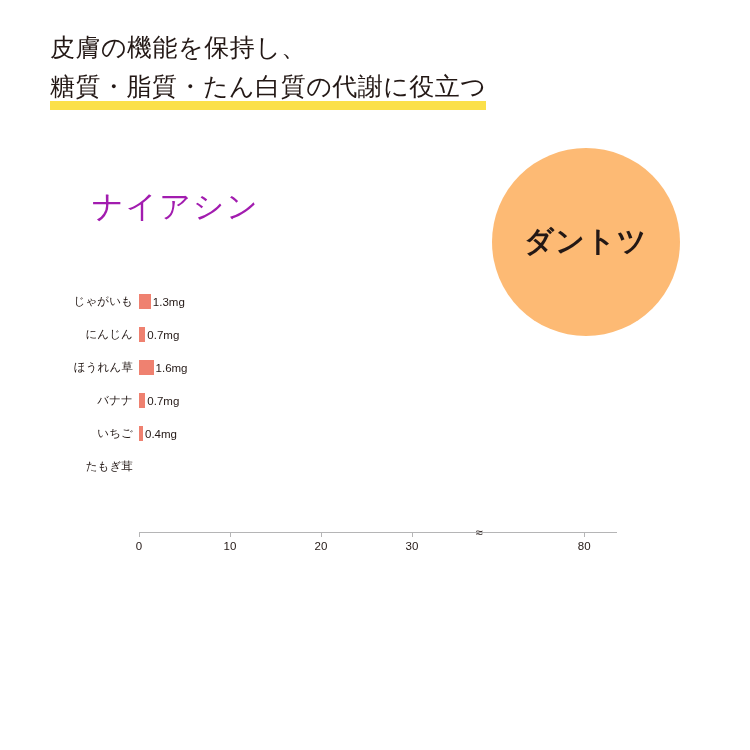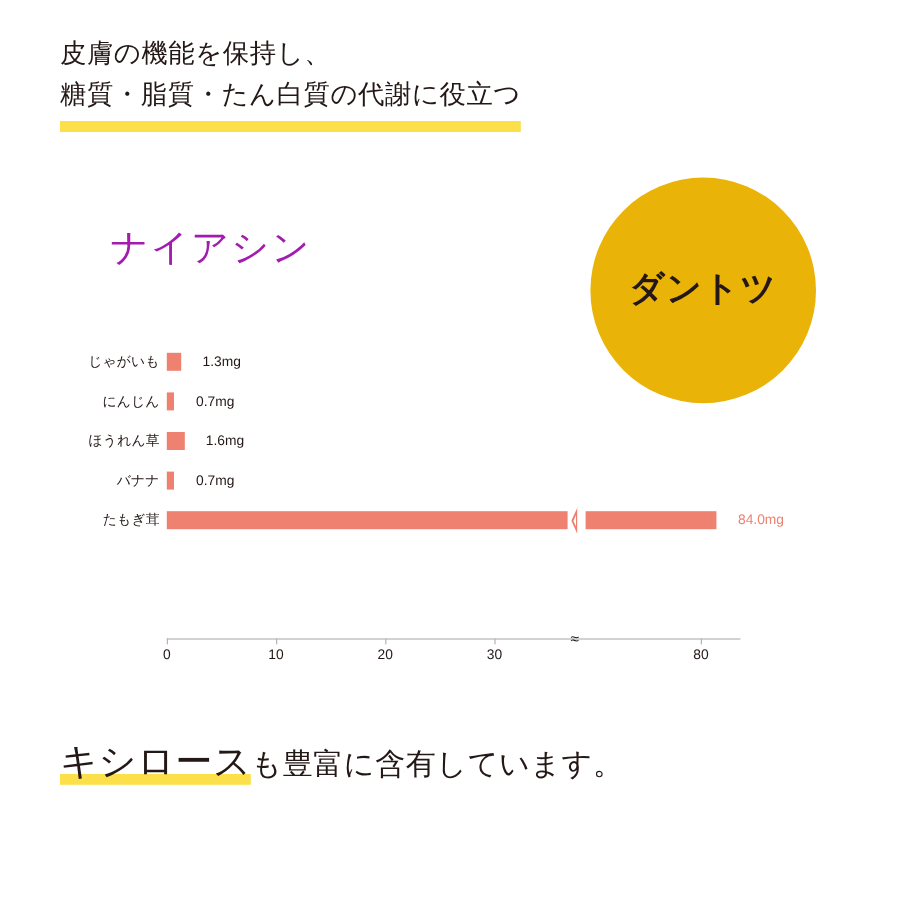--- a/index.html
+++ b/index.html
@@ -14,54 +14,54 @@
     color: #231815;
     overflow: hidden;
     position: relative;
   }
 
   
   .headline {
     position: absolute;
     left: 50px;
     top: 28px;
-    font-size: 22px;
+    font-size: 25px;
     line-height: 1.55;
     letter-spacing: 0.02em;
     color: #231815;
   }
   .headline .line {
     display: block;
     white-space: nowrap;
   }
   .headline .line2 {
     background: linear-gradient(to top, #fbe04a 9px, rgba(251,224,74,0) 9px);
     display: inline-block;
-    padding-bottom: 14px;
+    padding-bottom: 4px;
   }
 
   
   .chart-title {
     position: absolute;
     left: 92px;
     top: 186px;
     font-size: 31px;
     letter-spacing: 0.06em;
     color: #a21caf;
   }
 
   
   .badge {
     position: absolute;
     left: 492px;
     top: 148px;
     width: 188px;
     height: 188px;
     border-radius: 50%;
-    background: #eab308;
+    background: #fdba74;
     display: flex;
     flex-direction: column;
     align-items: center;
     justify-content: center;
     text-align: center;
   }
   .badge .bl {
     display: block;
     font-size: 29px;
     font-weight: bold;
@@ -108,21 +108,21 @@
     align-items: center;
   }
   .bar {
     height: 15px;
     background: #ef8170;
     display: block;
   }
   .row .value {
     font-size: 11.5px;
     color: #231815;
-    margin-left: 18px;
+    margin-left: 2px;
     white-space: nowrap;
     text-align: right;
   }
   .row.highlight .bar { background: #ef8170; }
   .row.highlight .value { color: #ef8170; }
 
   
   .break {
     position: absolute;
     top: 50%;
@@ -240,32 +240,29 @@
           <div class="value">1.6mg</div>
         </div>
       </div>
       <div class="row">
         <div class="label">バナナ</div>
         <div class="bar-wrap">
           <div class="bar" style="width: 6.37px;"></div>
           <div class="value">0.7mg</div>
         </div>
       </div>
+      <div class="row">
+        <div class="label">いちご</div>
+        <div class="bar-wrap">
+          <div class="bar" style="width: 4px;"></div>
+          <div class="value">0.4mg</div>
+        </div>
+      </div>
       <div class="row highlight">
         <div class="label">たもぎ茸</div>
-        <div class="bar-wrap">
-          <div class="bar" style="width: 458px;"></div>
-          <div class="break" style="left: 334px;">
-            <svg width="16" height="22" viewBox="0 0 16 22">
-              <path d="M9 0 L4 11 L9 22" stroke="#ef8170" stroke-width="1.6" fill="none"></path>
-              <path d="M13 0 L8 11 L13 22" stroke="#ef8170" stroke-width="1.6" fill="none"></path>
-            </svg>
-          </div>
-          <div class="value">84.0mg</div>
-        </div>
       </div>
     </div>
 
   <div class="axis">
     <div class="axis-line"></div>
     <div id="ticks">
         <div class="tick" style="left: 0px;"></div>
         <div class="tick-label" style="left: 0px;">0</div>
         <div class="tick" style="left: 91px;"></div>
         <div class="tick-label" style="left: 91px;">10</div>
@@ -274,14 +271,13 @@
         <div class="tick" style="left: 273px;"></div>
         <div class="tick-label" style="left: 273px;">30</div>
         <div class="tick" style="left: 445.2px;"></div>
         <div class="tick-label" style="left: 445.2px;">80</div>
       </div>
     <div class="axis-break" style="left:340px;">≈</div>
   </div>
 </div>
 
 <div class="footer">
-  <span class="fline"><span class="mark big">キシロース</span><span>も豊富に含有しています。</span></span>
 </div>
 
 </body></html>

